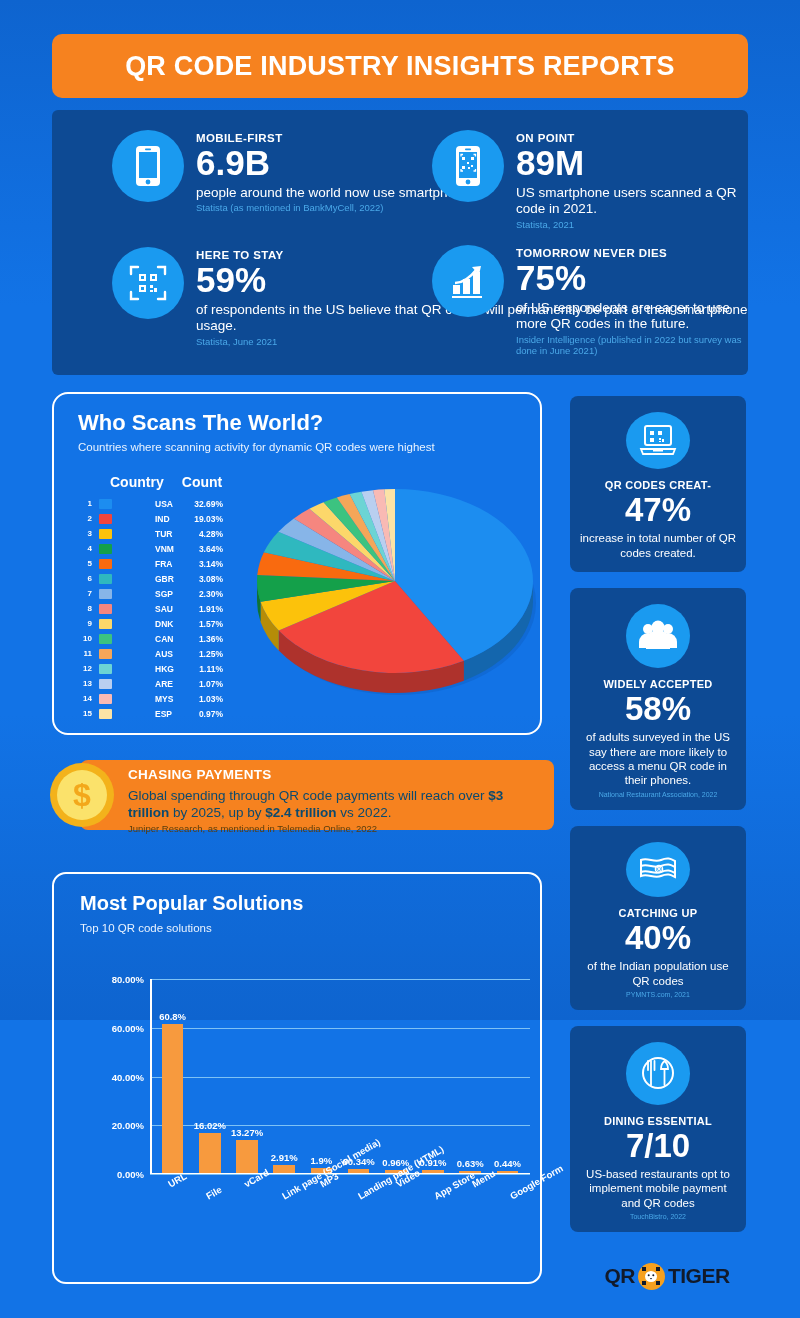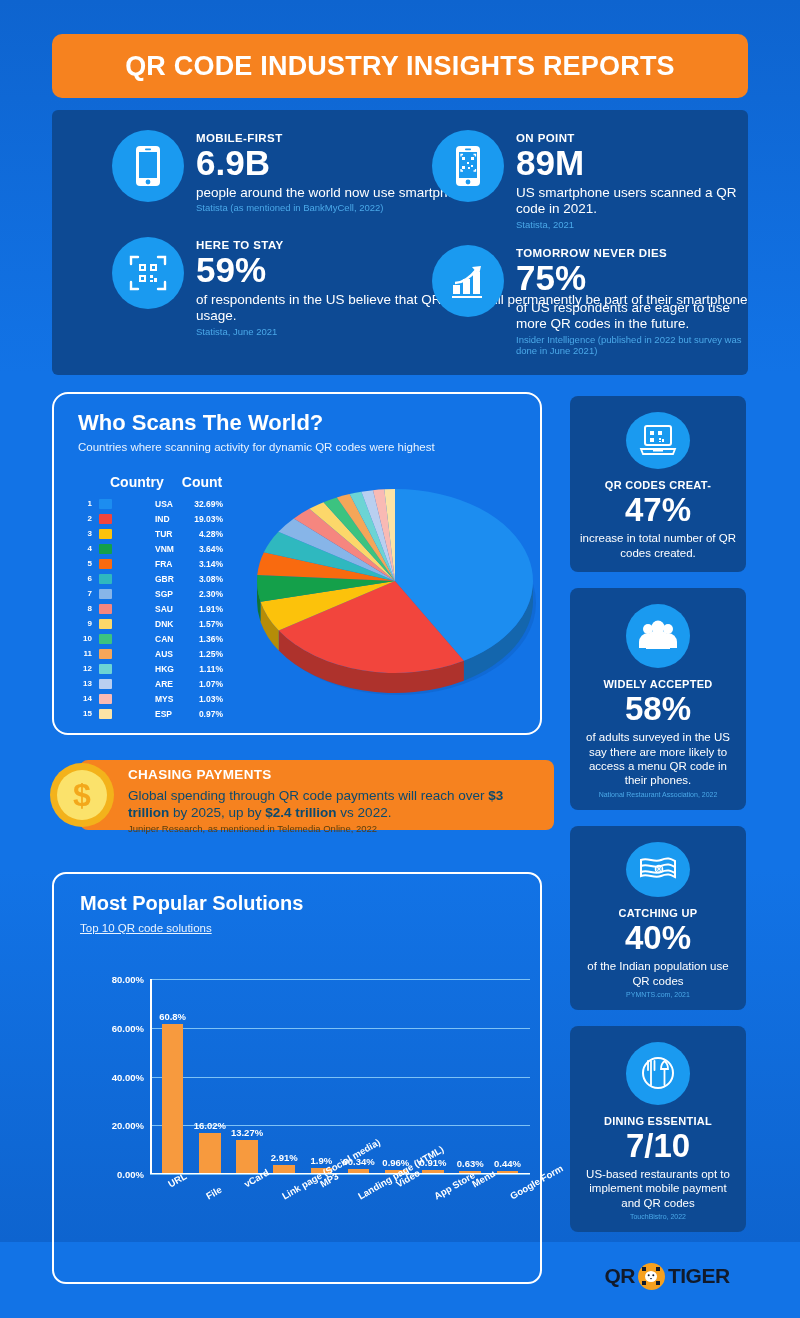--- a/index.html
+++ b/index.html
@@ -4,21 +4,21 @@
 <style>
   * { box-sizing: border-box; margin: 0; padding: 0; }
   body {
     width: 800px; height: 1318px;
     background: #1273e6;
     font-family: "Liberation Sans", sans-serif;
     overflow: hidden;
     position: relative;
   }
   .page {
-    width: 800px; height: 1242px;
+    width: 800px; height: 1020px;
     background: linear-gradient(180deg, #0e64cf 0%, #1273e6 30%, #1273e6 70%, #0e64cf 100%);
     position: relative;
   }
 
   
   .title-banner {
     position: absolute; left: 52px; top: 34px; width: 696px; height: 64px;
     background: #f6821f; border-radius: 10px;
     display: flex; align-items: center; justify-content: center;
   }
@@ -39,21 +39,21 @@
     display: flex; align-items: center; justify-content: center;
   }
   .stat-body { padding-top: 2px; }
   .stat-kicker { color: #ffffff; font-size: 11.5px; font-weight: bold; letter-spacing: 0.4px; }
   .stat-big { color: #ffffff; font-size: 35px; font-weight: bold; line-height: 1.05; margin: 1px 0 3px; }
   .stat-desc { color: #ffffff; font-size: 13.5px; line-height: 1.22; }
   .stat-src { color: #4aa8e8; font-size: 9.5px; line-height: 1.2; margin-top: 1px; }
 
   #stat-0 { left: 60px; top: 20px; }
   #stat-1 { left: 380px; top: 20px; }
-  #stat-2 { left: 60px; top: 127px; }
+  #stat-2 { left: 60px; top: 137px; }
   #stat-3 { left: 380px; top: 135px; }
 
   
   .pie-card {
     position: absolute; left: 52px; top: 392px; width: 490px; height: 343px;
     border: 2px solid #ffffff; border-radius: 16px;
   }
   .pie-title { position: absolute; left: 24px; top: 16px; color: #fff; font-size: 22px; font-weight: bold; }
   .pie-sub { position: absolute; left: 24px; top: 47px; color: #e9f3ff; font-size: 11.5px; }
   .legend { position: absolute; left: 22px; top: 80px; width: 180px; }
@@ -108,21 +108,21 @@
   .pay-text { color: #0c4a6e; font-size: 13.5px; line-height: 1.24; margin-top: 6px; }
   .pay-text b { font-weight: bold; }
   .pay-src { color: #5a3d0c; font-size: 9.5px; margin-top: 2px; }
 
   
   .bar-card {
     position: absolute; left: 52px; top: 872px; width: 490px; height: 412px;
     border: 2px solid #ffffff; border-radius: 14px;
   }
   .bar-title { position: absolute; left: 26px; top: 18px; color: #fff; font-size: 20px; font-weight: bold; }
-  .bar-sub { position: absolute; left: 26px; top: 48px; color: #e9f3ff; font-size: 11.5px; text-decoration: underline; }
+  .bar-sub { position: absolute; left: 26px; top: 48px; color: #e9f3ff; font-size: 11.5px; }
   .plot { position: absolute; left: 96px; top: 105px; width: 380px; height: 195px; }
   .gridline { position: absolute; left: 0; width: 100%; height: 1px; background: #7ec2f5; }
   .axis-v { position: absolute; left: 0; top: 0; width: 1.5px; height: 100%; background: #ffffff; }
   .axis-h { position: absolute; left: 0; bottom: 0; width: 100%; height: 1.5px; background: #ffffff; }
   .ytick { position: absolute; right: 100%; margin-right: 6px; color: #fff; font-size: 9.5px; font-weight: bold; transform: translateY(-50%); white-space: nowrap; }
   .bars { position: absolute; left: 4px; bottom: 1.5px; width: calc(100% - 8px); height: 100%;
           display: flex; align-items: flex-end; }
   .bar-col { flex: 1; display: flex; flex-direction: column; align-items: center; justify-content: flex-end; height: 100%; position: relative; }
   .bar-val { color: #fff; font-size: 9.5px; font-weight: bold; margin-bottom: 2px; white-space: nowrap; }
   .bar-rect { width: 58%; background: #f79a3e; }

